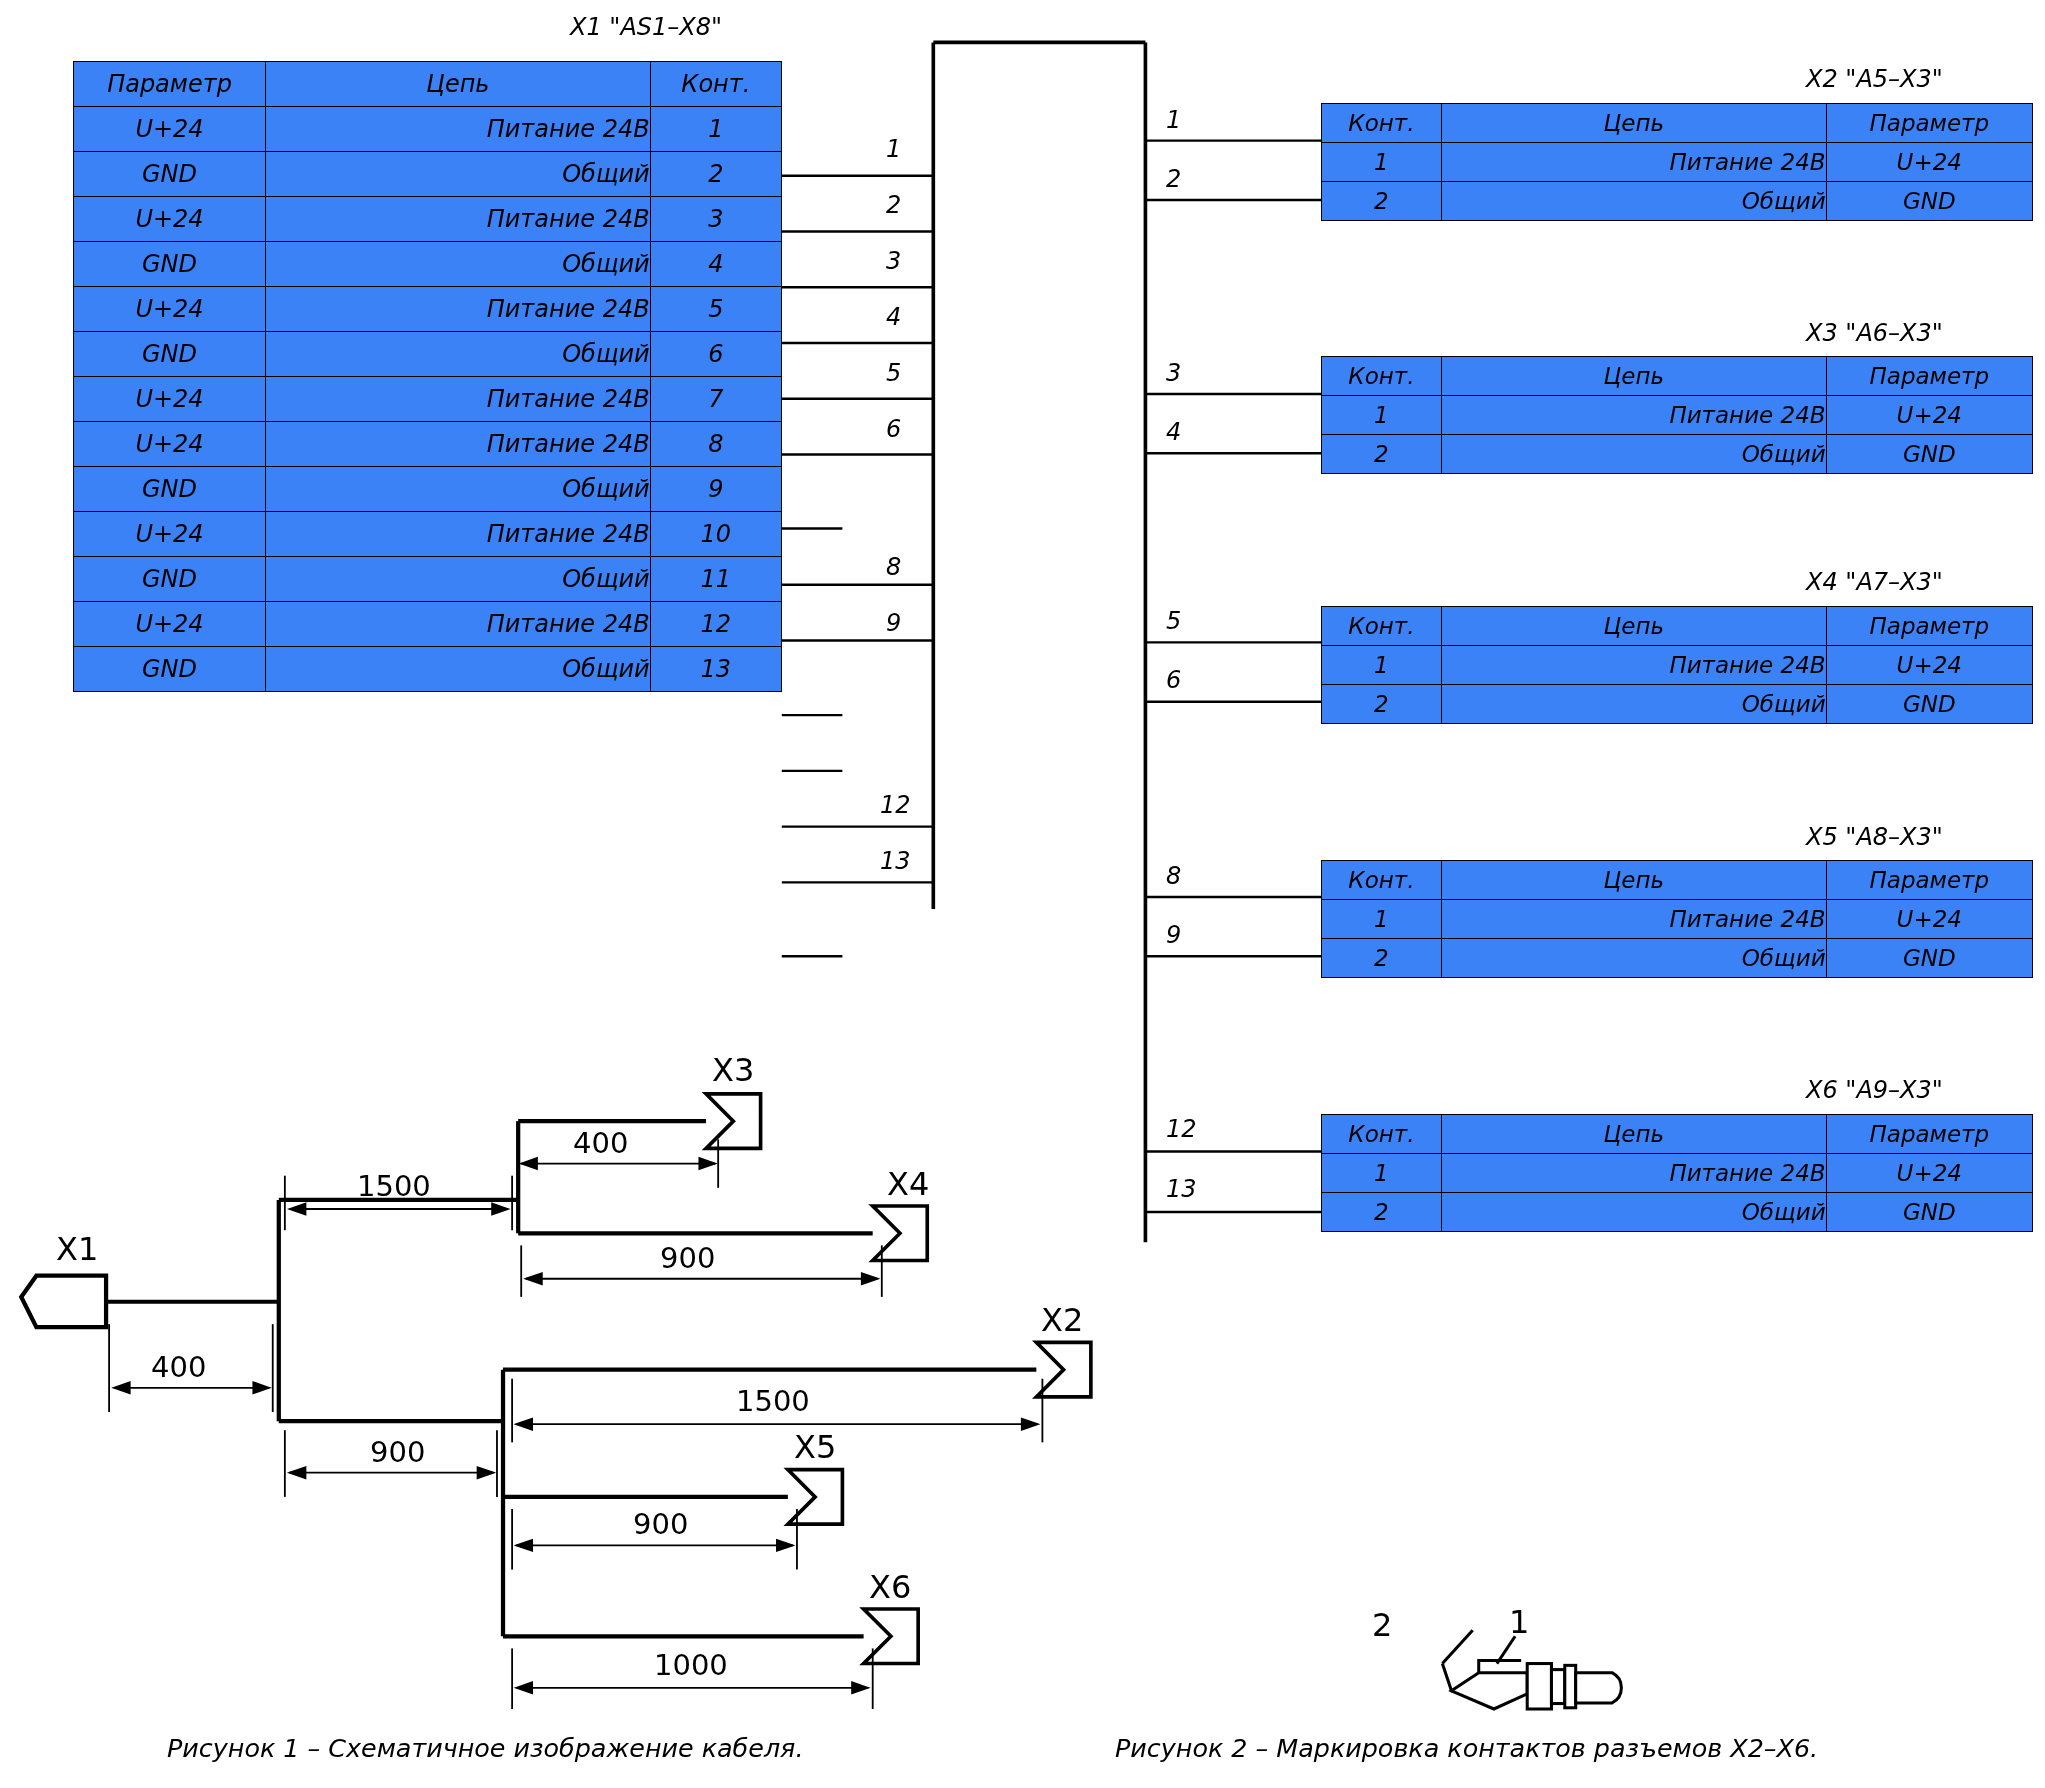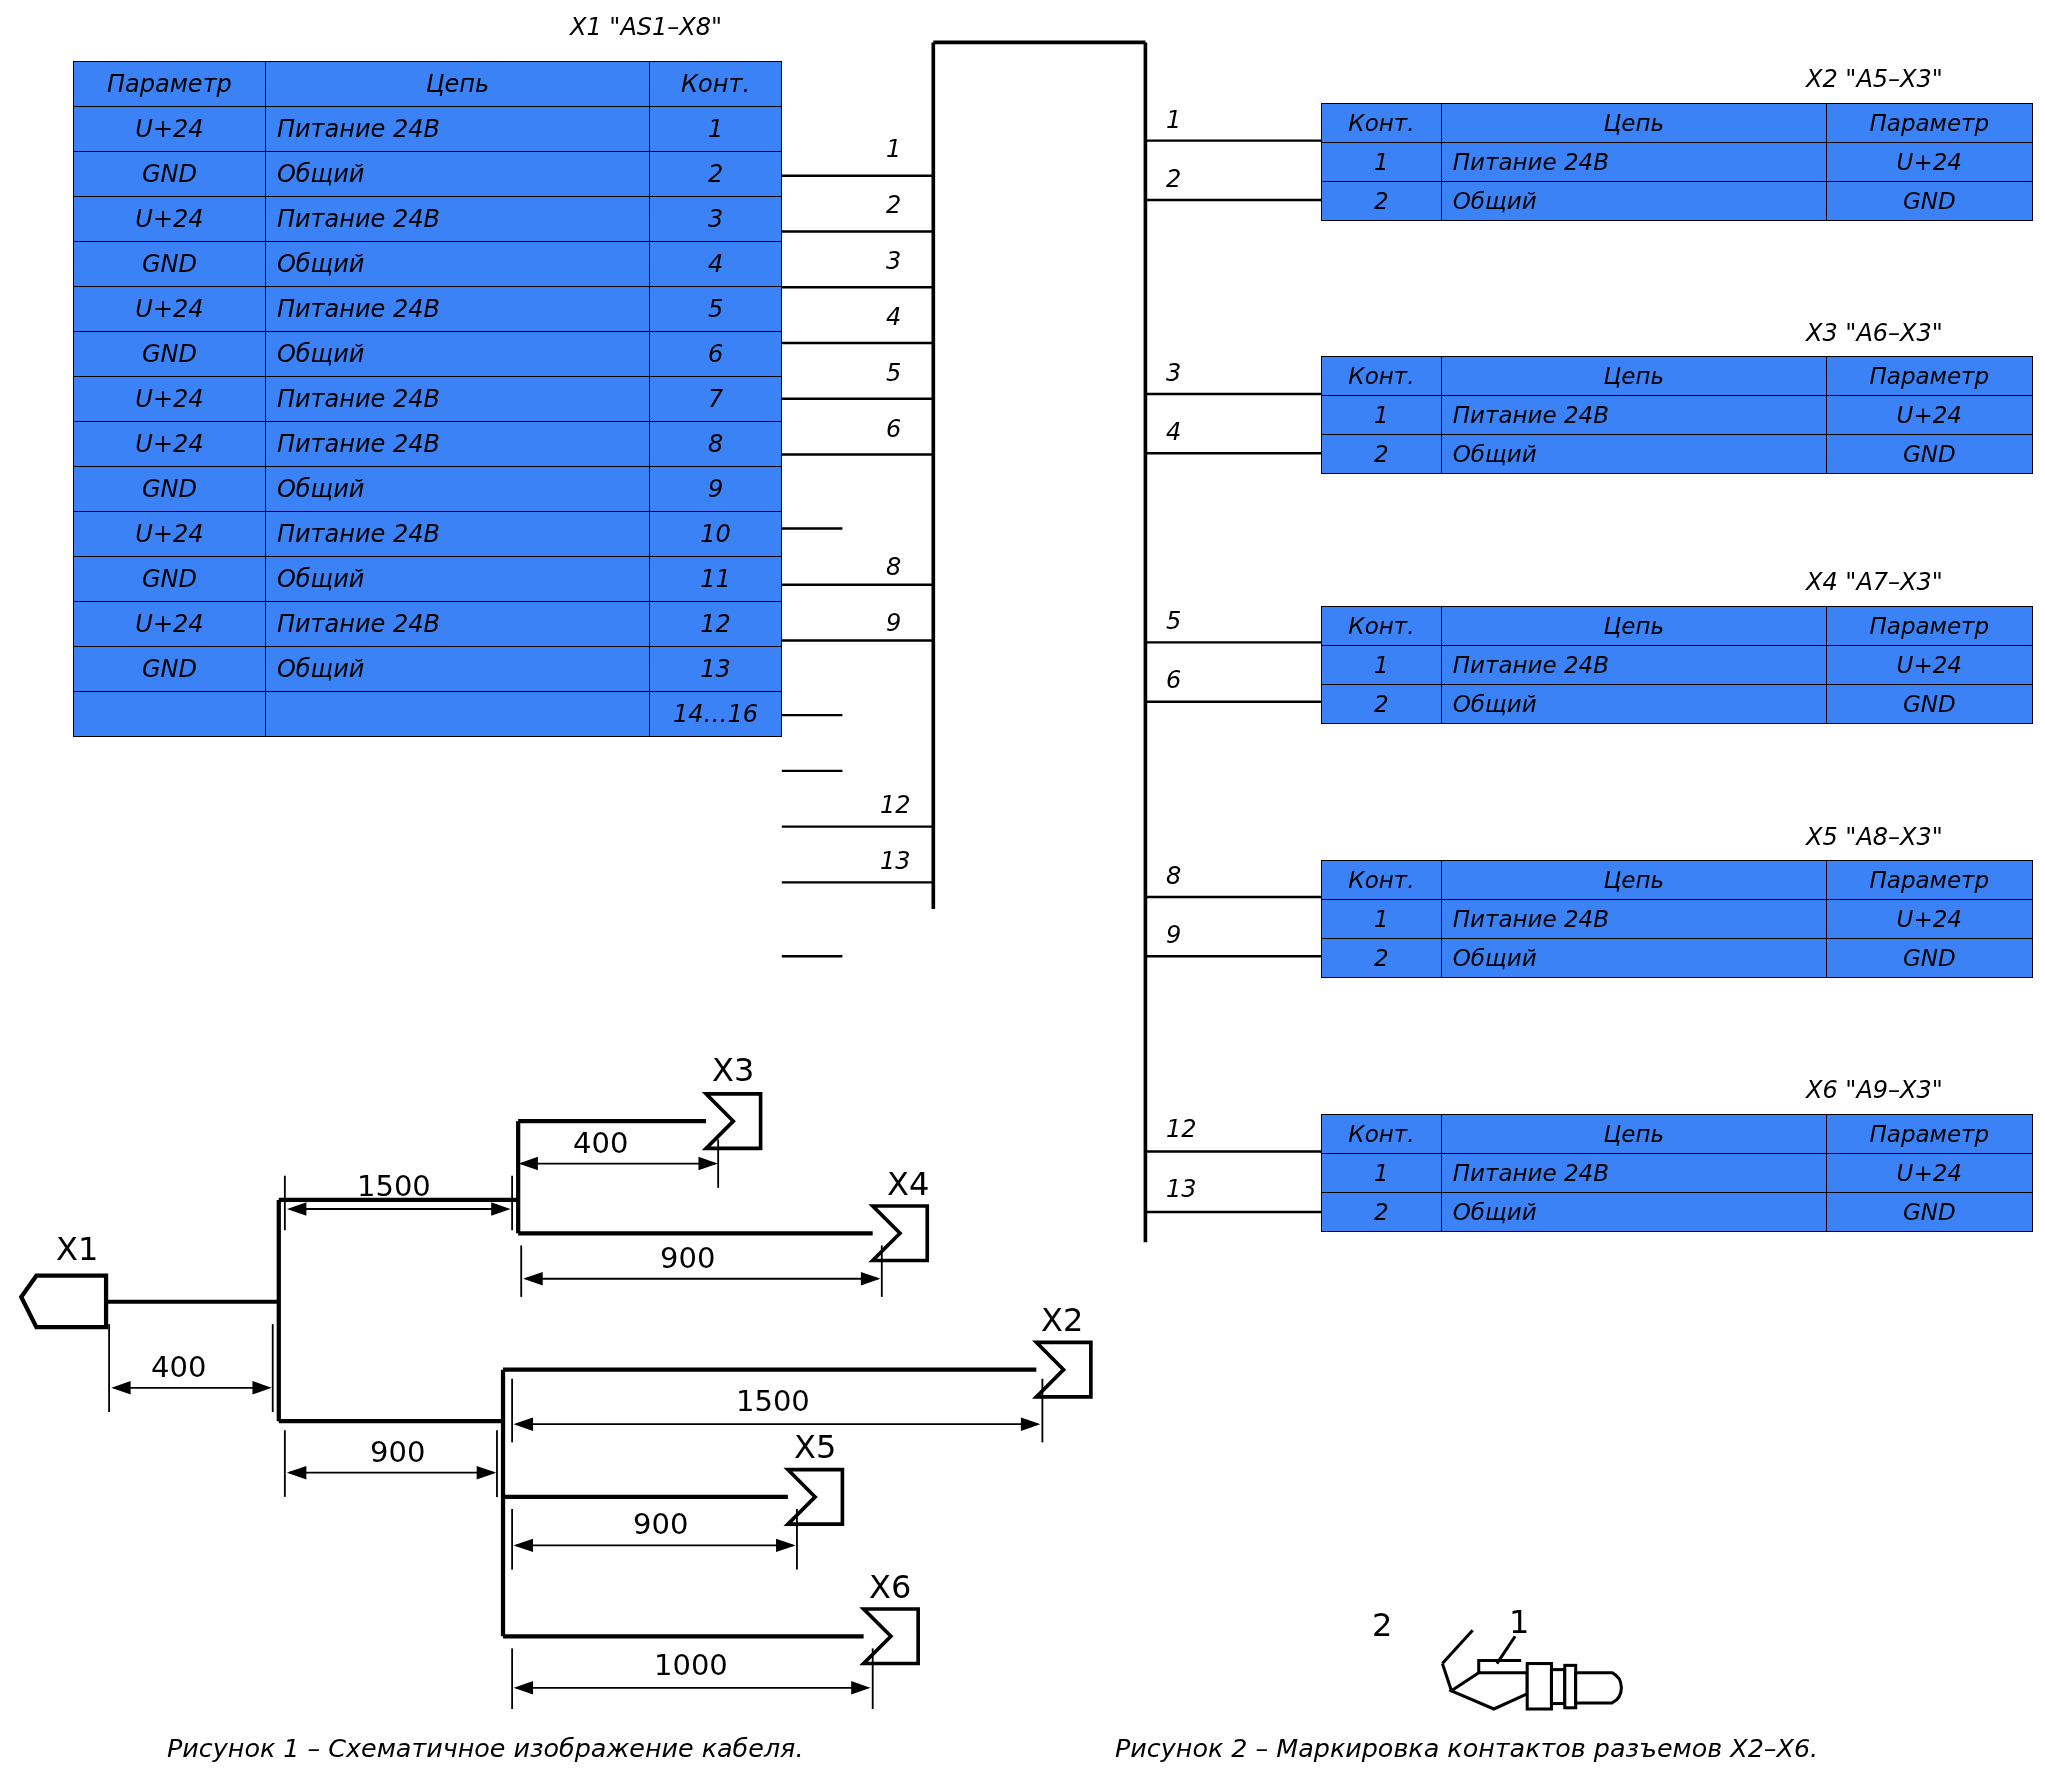--- a/index.html
+++ b/index.html
@@ -25,21 +25,21 @@
     border: 1.8px solid #000;
     font-style: italic;
     font-weight: normal;
     text-align: center;
     font-size: 23px;
     padding: 0;
     height: 38px;
     white-space: nowrap;
   }
   table.conn td.left, table.conn th.left {
-    text-align: left;
+    text-align: right;
     padding-left: 11px;
   }
   .tbl-title {
     position: absolute;
     font-style: italic;
     font-size: 24px;
     white-space: nowrap;
   }
   
   #table-x1 {
@@ -162,25 +162,20 @@
       </tr>
       <tr>
         <td>U+24</td>
         <td class="left">Питание 24В</td>
         <td>12</td>
       </tr>
       <tr>
         <td>GND</td>
         <td class="left">Общий</td>
         <td>13</td>
-      </tr>
-      <tr>
-        <td></td>
-        <td class="left"></td>
-        <td>14…16</td>
       </tr>
     </tbody>
 </table>
 
 <div id="right-tables-host">
     <div class="tbl-title" style="left: 1806px; top: 65px;">X2 "A5–X3"</div>
     <table class="conn rtbl" style="left: 1321px; top: 103px;">
       <thead>
         <tr>
           <th>Конт.</th>

